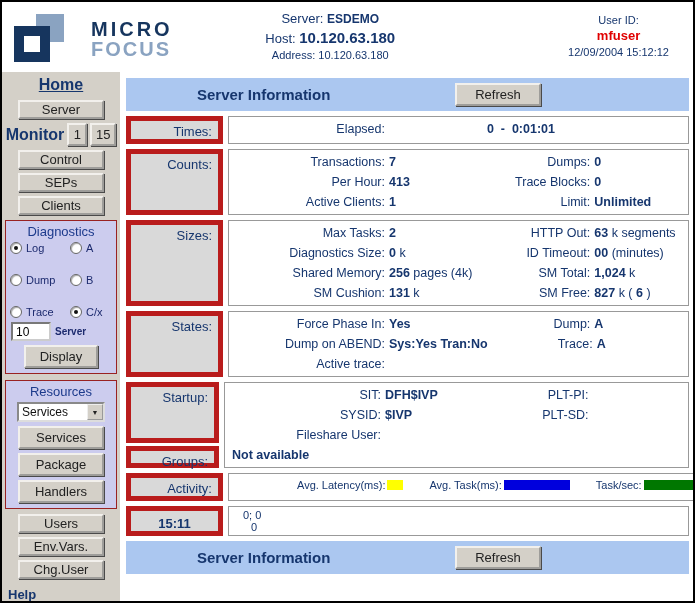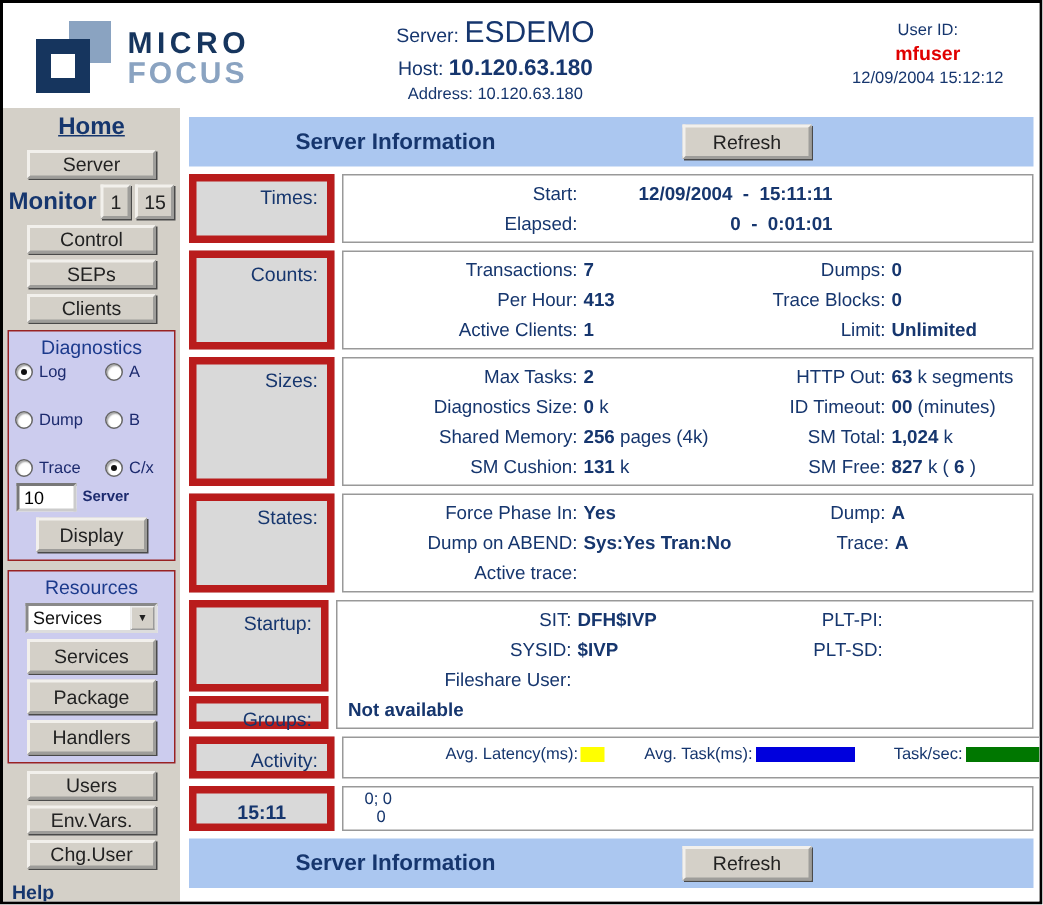--- a/index.html
+++ b/index.html
@@ -1,29 +1,29 @@
 <!DOCTYPE html>
 <html><head>
 <meta charset="utf-8">
 <style>
   *{box-sizing:border-box;margin:0;padding:0}
   body{font-family:"Liberation Sans",sans-serif;background:#fff}
   .page{width:695px;height:603px;border:2px solid #000;background:#fff;overflow:hidden;display:flex;flex-direction:column}
   
   .header{height:70px;flex:none;position:relative;background:#fff}
-  .logo{position:absolute;left:20px;top:10px;display:flex;align-items:center;gap:7px}
+  .logo{position:absolute;left:10px;top:10px;display:flex;align-items:center;gap:23px}
   .logo-mark{position:relative;width:56px;height:52px}
   .sq-light{position:absolute;left:24px;top:2px;width:28px;height:28px;background:#8aa3c1}
   .sq-dark{position:absolute;left:2px;top:14px;width:36px;height:36px;border:10px solid #16355e;background:#fff}
   .logo-text{line-height:1;padding-top:2px}
   .logo-micro{font-weight:bold;font-size:20px;letter-spacing:3px;color:#16355e}
   .logo-focus{font-weight:bold;font-size:20px;letter-spacing:2px;color:#8aa3c1}
   .hdr-center{position:absolute;left:47.5%;transform:translateX(-50%);top:9px;text-align:center;color:#16366e;white-space:nowrap}
   .srv-line{font-size:13px}
-  .srv-name{font-size:20px;font-weight:normal}
+  .srv-name{font-size:12px;font-weight:bold}
   .host-line{font-size:13px;margin-top:3px}
   .host-val{font-size:15px;font-weight:bold}
   .addr-line{font-size:11px;margin-top:3px}
   .hdr-right{position:absolute;right:24px;top:12px;text-align:center;font-size:11px;color:#16366e}
   .uid-val{color:#e00000;font-weight:bold;font-size:13px;margin:2px 0 3px}
   
   .bodywrap{flex:1;display:flex;overflow:hidden}
   .sidebar{width:118px;flex:none;background:#d4d0c8;padding-top:2px;display:flex;flex-direction:column;align-items:center;overflow:hidden}
   .home{font-size:16px;font-weight:bold;text-decoration:underline;color:#16366e;margin:2px 0 4px;cursor:pointer}
   .sbtn{font-family:inherit;width:86px;height:23px;font-size:13px;color:#222;background:#d4d0c8;border:2px outset #f2f0ec;box-shadow:1px 1px 0 #4a4a4a;margin:2px 0;cursor:pointer}
@@ -183,27 +183,20 @@
         <span class="bar-title">Server Information</span>
         <button class="sbtn refresh">Refresh</button>
       </div>
 
       <div id="rows">
           <div class="row">
             <div class="row-label">Times:</div>
             <div class="content">
               <div class="line">
                 <div class="half-l">
-                  <span class="fl">Start:</span>
-                  <span class="fv fv-r"><b>12/09/2004  -  15:11:11</b></span>
-                </div>
-                <div class="half-r"></div>
-              </div>
-              <div class="line">
-                <div class="half-l">
                   <span class="fl">Elapsed:</span>
                   <span class="fv fv-r"><b>0  -  0:01:01</b></span>
                 </div>
                 <div class="half-r"></div>
               </div>
             </div>
           </div>
           <div class="row">
             <div class="row-label">Counts:</div>
             <div class="content">

